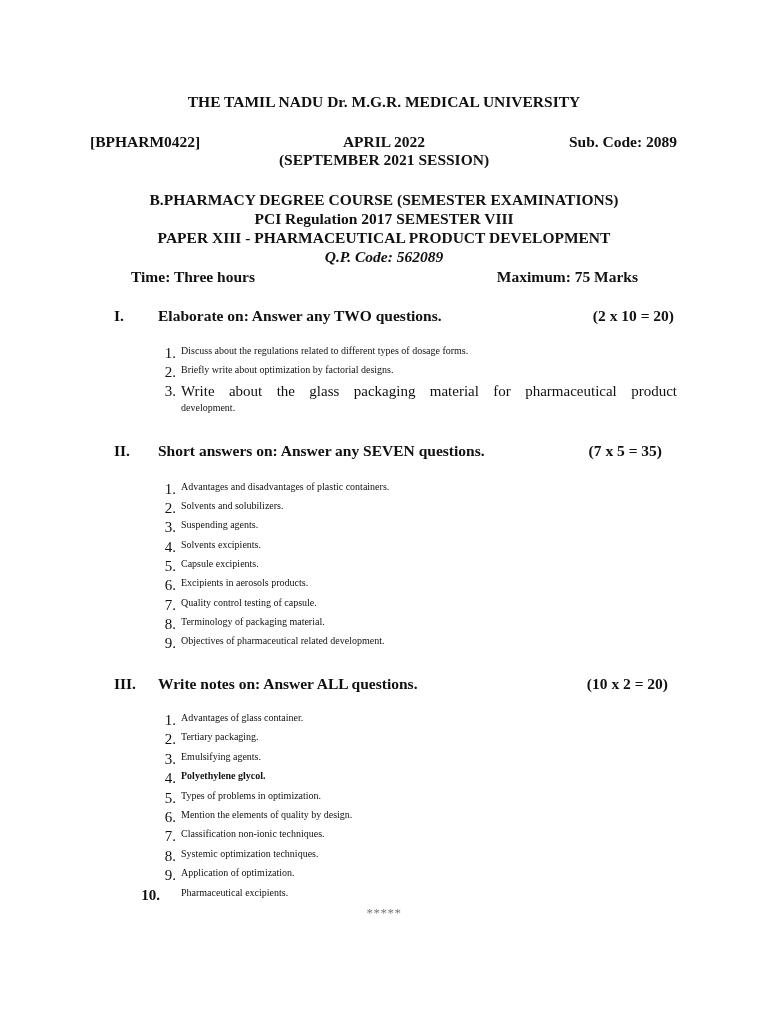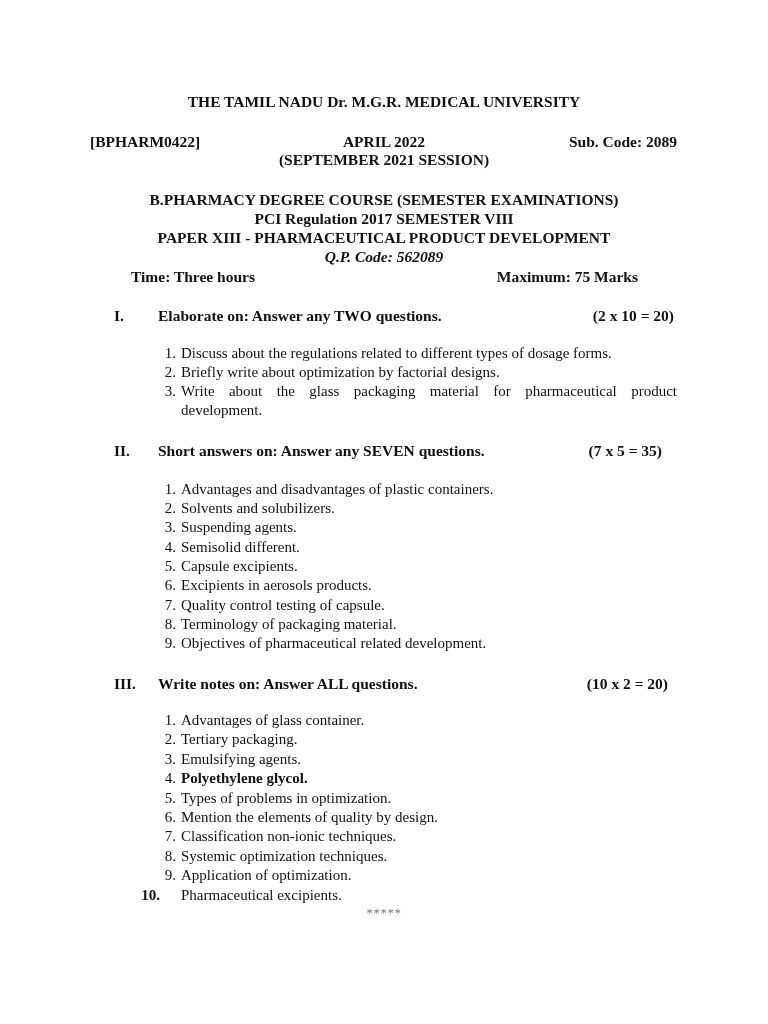--- a/index.html
+++ b/index.html
@@ -21,21 +21,21 @@
     width: 768px; height: 1024px;
   }
   .abs { position: absolute; white-space: nowrap; }
   .bold { font-weight: bold; }
   .center { left: 0; width: 768px; text-align: center; }
   .hdr { font-size: 15.5px; }
   .sec-num { font-size: 15.5px; font-weight: bold; }
   .sec-title { font-size: 15.5px; font-weight: bold; }
   .sec-marks { font-size: 15.5px; font-weight: bold; }
   .q-num { position: absolute; width: 26px; text-align: right; font-size: 15px; }
-  .q-text { position: absolute; font-size: 15px; }
+  .q-text { position: absolute; font-size: 10px; }
   .justify-line {
     position: absolute;
     left: 181px; width: 496px;
     text-align: justify;
     text-align-last: justify;
     font-size: 15px;
     white-space: normal;
   }
   .stars { font-size: 13px; color: #777777; letter-spacing: 0.5px; }
   .italic { font-style: italic; }
@@ -92,21 +92,21 @@
     <div>
       <div class="q-num" style="left:150px; top:500px;">2.</div>
       <div class="abs q-text" style="left:181px; top:500px;">Solvents and solubilizers.</div>
     </div>
     <div>
       <div class="q-num" style="left:150px; top:519px;">3.</div>
       <div class="abs q-text" style="left:181px; top:519px;">Suspending agents.</div>
     </div>
     <div>
       <div class="q-num" style="left:150px; top:539px;">4.</div>
-      <div class="abs q-text" style="left:181px; top:539px;">Semisolid different.</div>
+      <div class="abs q-text" style="left:181px; top:539px;">Solvents excipients.</div>
     </div>
     <div>
       <div class="q-num" style="left:150px; top:558px;">5.</div>
       <div class="abs q-text" style="left:181px; top:558px;">Capsule excipients.</div>
     </div>
     <div>
       <div class="q-num" style="left:150px; top:577px;">6.</div>
       <div class="abs q-text" style="left:181px; top:577px;">Excipients in aerosols products.</div>
     </div>
     <div>

